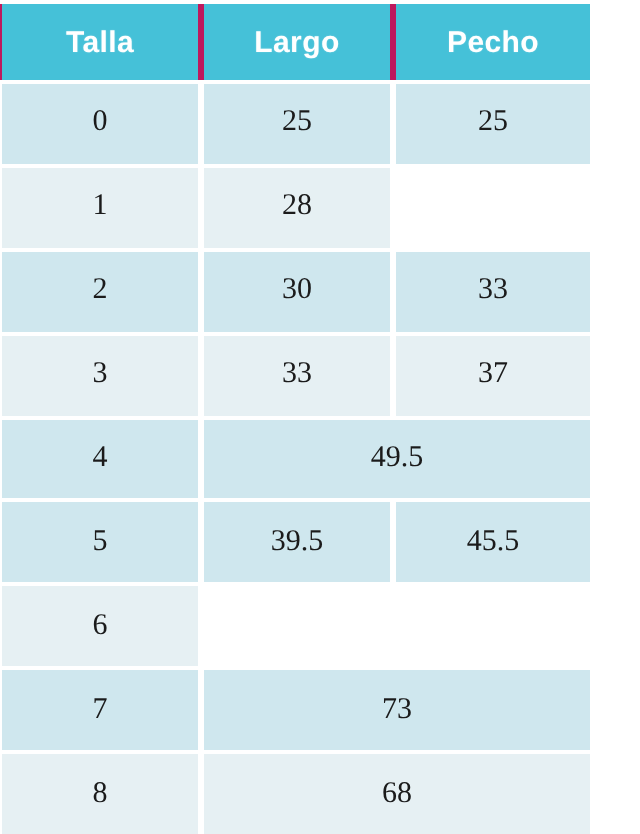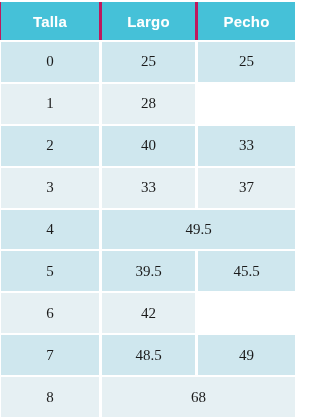--- a/index.html
+++ b/index.html
@@ -96,45 +96,43 @@
         <div class="td col-0 shade-dark">0</div>
         <div class="td col-1 shade-dark">25</div>
         <div class="td col-2 shade-dark">25</div>
       </div>
       <div class="tr">
         <div class="td col-0 shade-light">1</div>
         <div class="td col-1 shade-light">28</div>
       </div>
       <div class="tr">
         <div class="td col-0 shade-dark">2</div>
-        <div class="td col-1 shade-dark">40</div>
+        <div class="td col-1 shade-dark">30</div>
         <div class="td col-2 shade-dark">33</div>
       </div>
       <div class="tr">
         <div class="td col-0 shade-light">3</div>
         <div class="td col-1 shade-light">33</div>
         <div class="td col-2 shade-light">37</div>
       </div>
       <div class="tr">
         <div class="td col-0 shade-dark">4</div>
         <div class="td col-2 shade-dark">49.5</div>
       </div>
       <div class="tr">
         <div class="td col-0 shade-dark">5</div>
         <div class="td col-1 shade-dark">39.5</div>
         <div class="td col-2 shade-dark">45.5</div>
       </div>
       <div class="tr">
         <div class="td col-0 shade-light">6</div>
-        <div class="td col-1 shade-light">42</div>
       </div>
       <div class="tr">
         <div class="td col-0 shade-dark">7</div>
-        <div class="td col-1 shade-dark">48.5</div>
-        <div class="td col-2 shade-dark">49</div>
+        <div class="td col-2 shade-dark">73</div>
       </div>
       <div class="tr">
         <div class="td col-0 shade-light">8</div>
         <div class="td col-2 shade-light">68</div>
       </div>
     </div>
 
 </div>
 
 </body></html>

